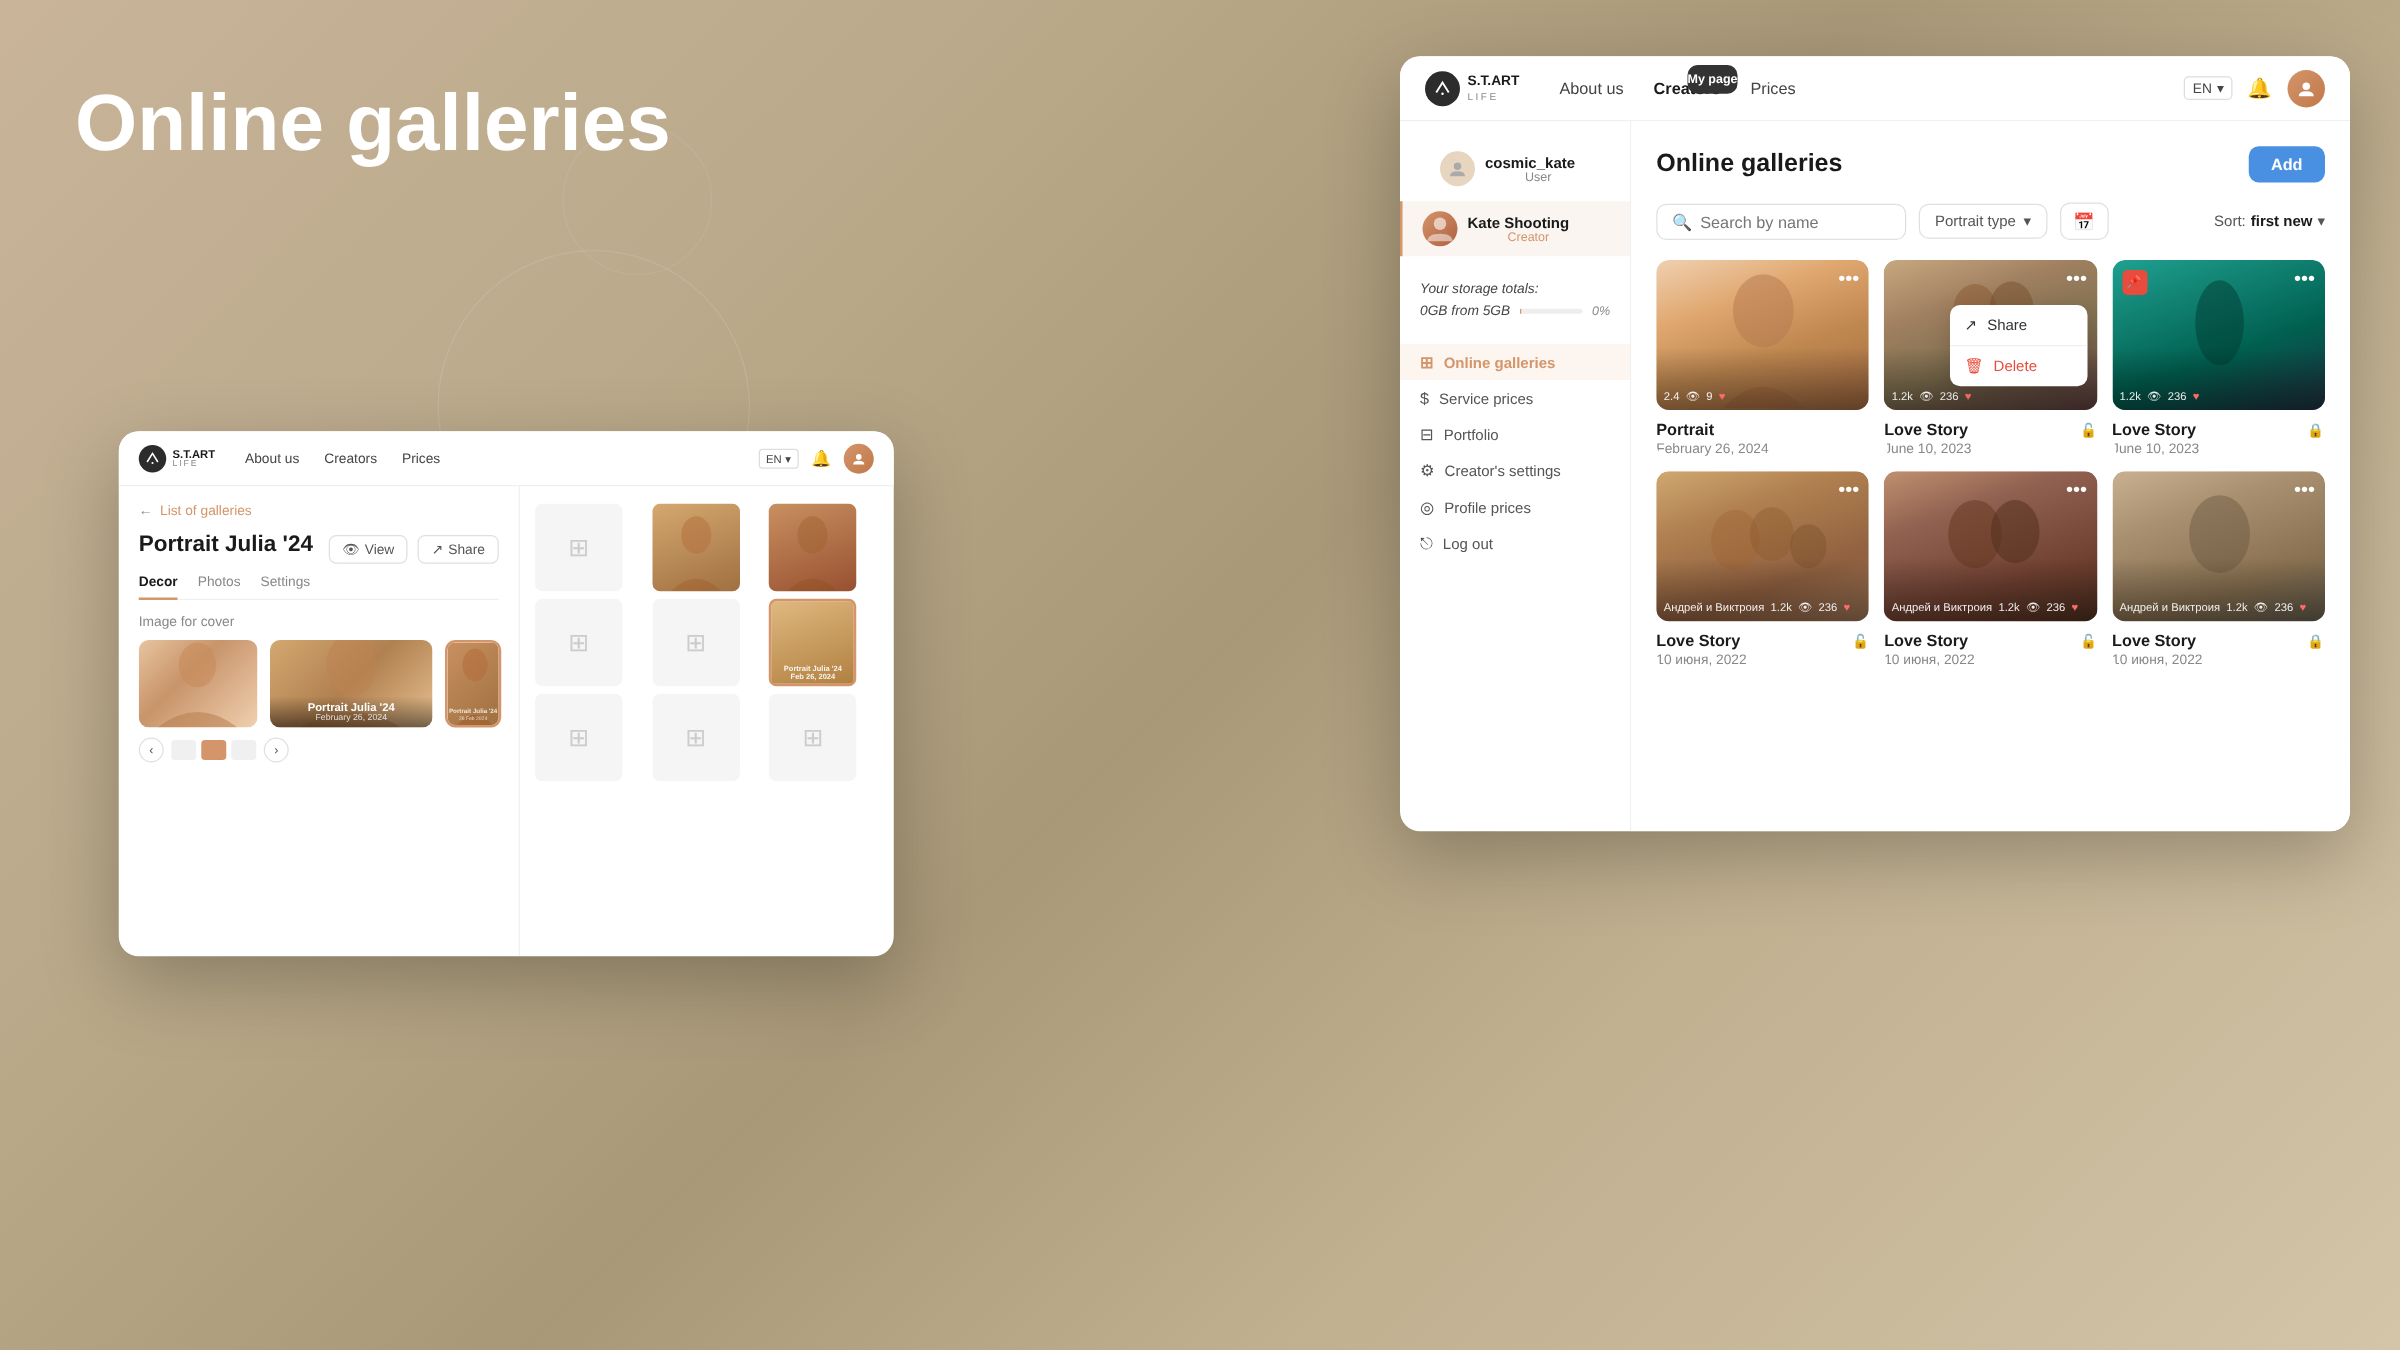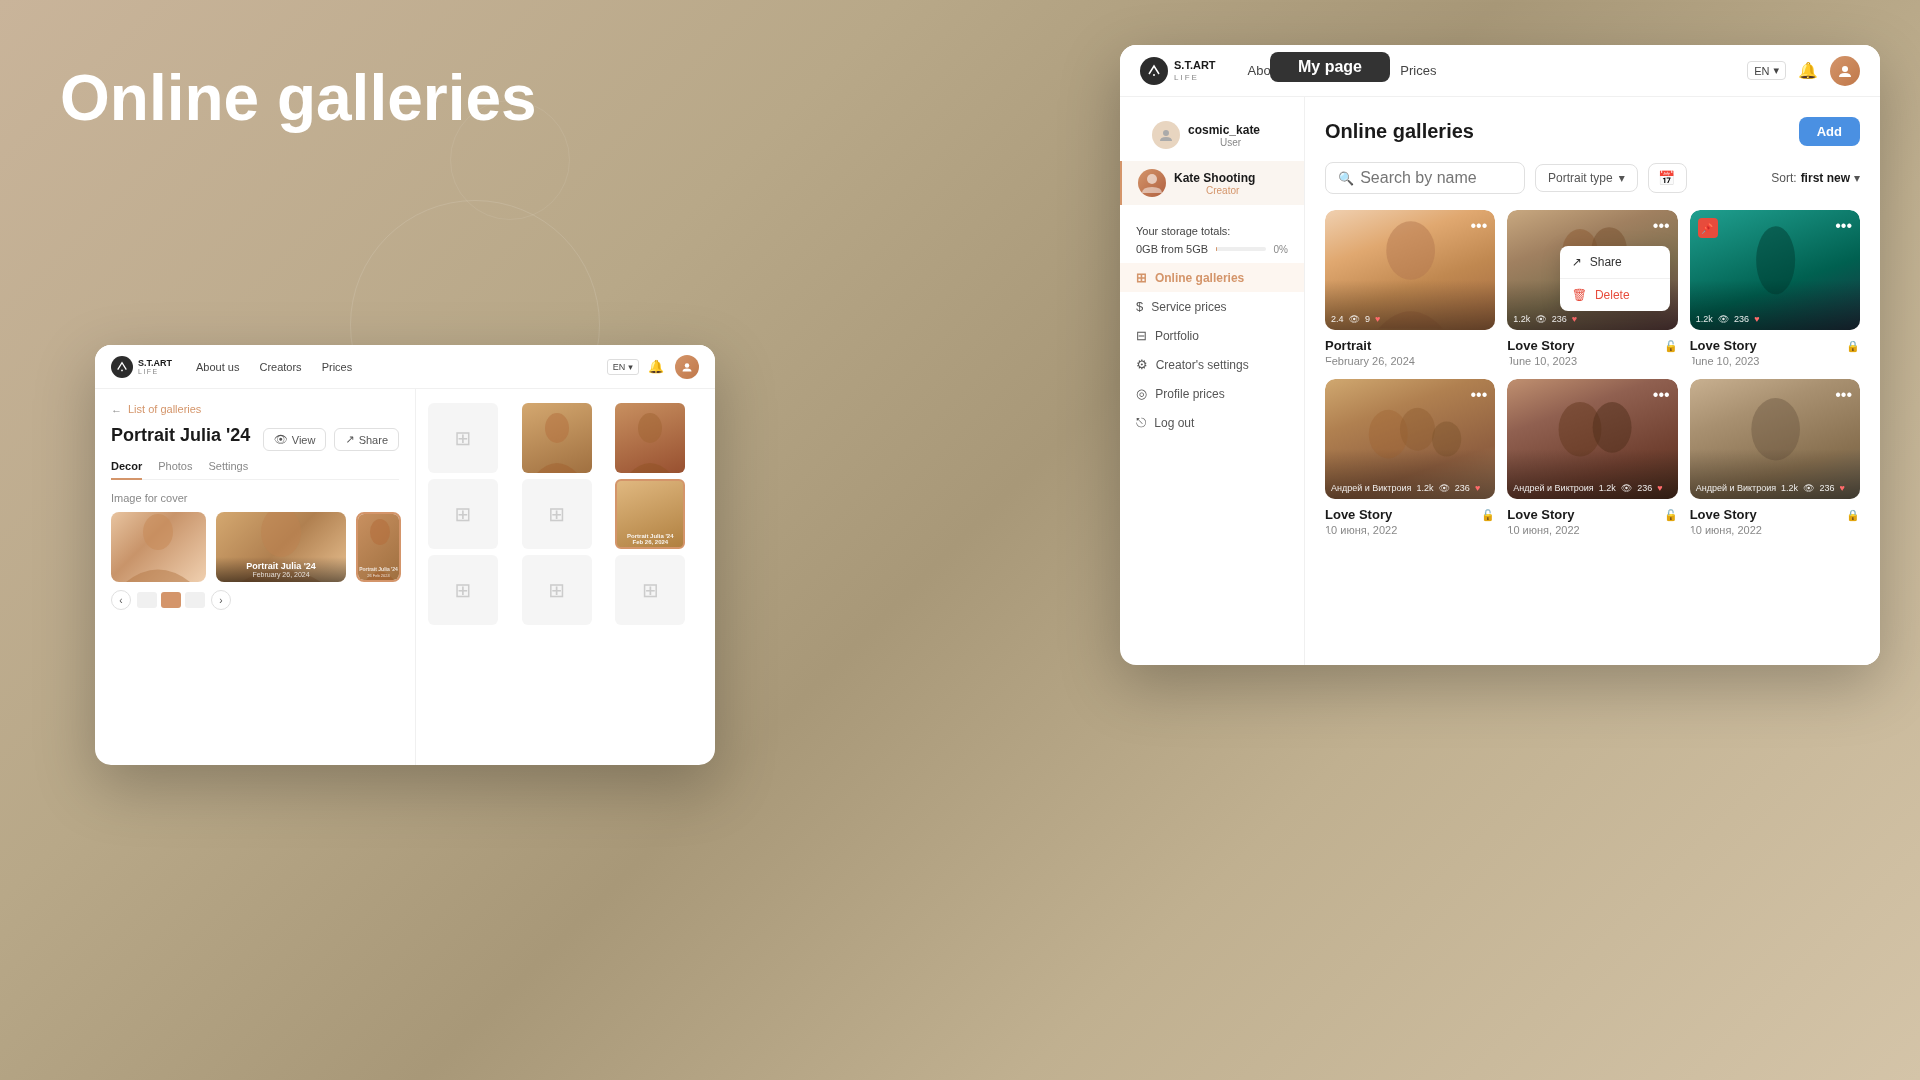--- a/index.html
+++ b/index.html
@@ -186,21 +186,22 @@
     .sidebar-creator-avatar {
       width: 28px;
       height: 28px;
       border-radius: 50%;
       background: linear-gradient(135deg, #d4956a, #b06040);
       overflow: hidden;
     }
 
     .sidebar-storage {
       padding: 8px 16px;
-      margin-bottom: 0;
+      margin-bottom: 12px;
+      font-style: italic;
     }
 
     .sidebar-storage-title {
       font-size: 11px;
       color: #444;
       margin-bottom: 6px;
       font-weight: 500;
     }
 
     .storage-bar-row {
@@ -293,21 +294,21 @@
       border-radius: 8px;
       padding: 6px 12px;
       background: #fff;
       flex: 1;
       max-width: 200px;
     }
 
     .search-box input {
       border: none;
       outline: none;
-      font-size: 16px;
+      font-size: 13px;
       color: #888;
       background: transparent;
       width: 100%;
     }
 
     .filter-select {
       display: flex;
       align-items: center;
       gap: 6px;
       border: 1px solid #e0e0e0;
@@ -813,22 +814,22 @@
       font-weight: 500;
     }
 
     .my-page-badge {
       position: absolute;
       top: 52px;
       right: 530px;
       background: #333;
       color: #fff;
       border-radius: 8px;
-      padding: 6px 28px;
-      font-size: 16px;
+      padding: 6px 0;
+      font-size: 10px;
       font-weight: 600;
       cursor: pointer;
       z-index: 20;
     }
 
     
     .bg-decor-1 {
       position: absolute;
       top: 200px;
       left: 350px;

